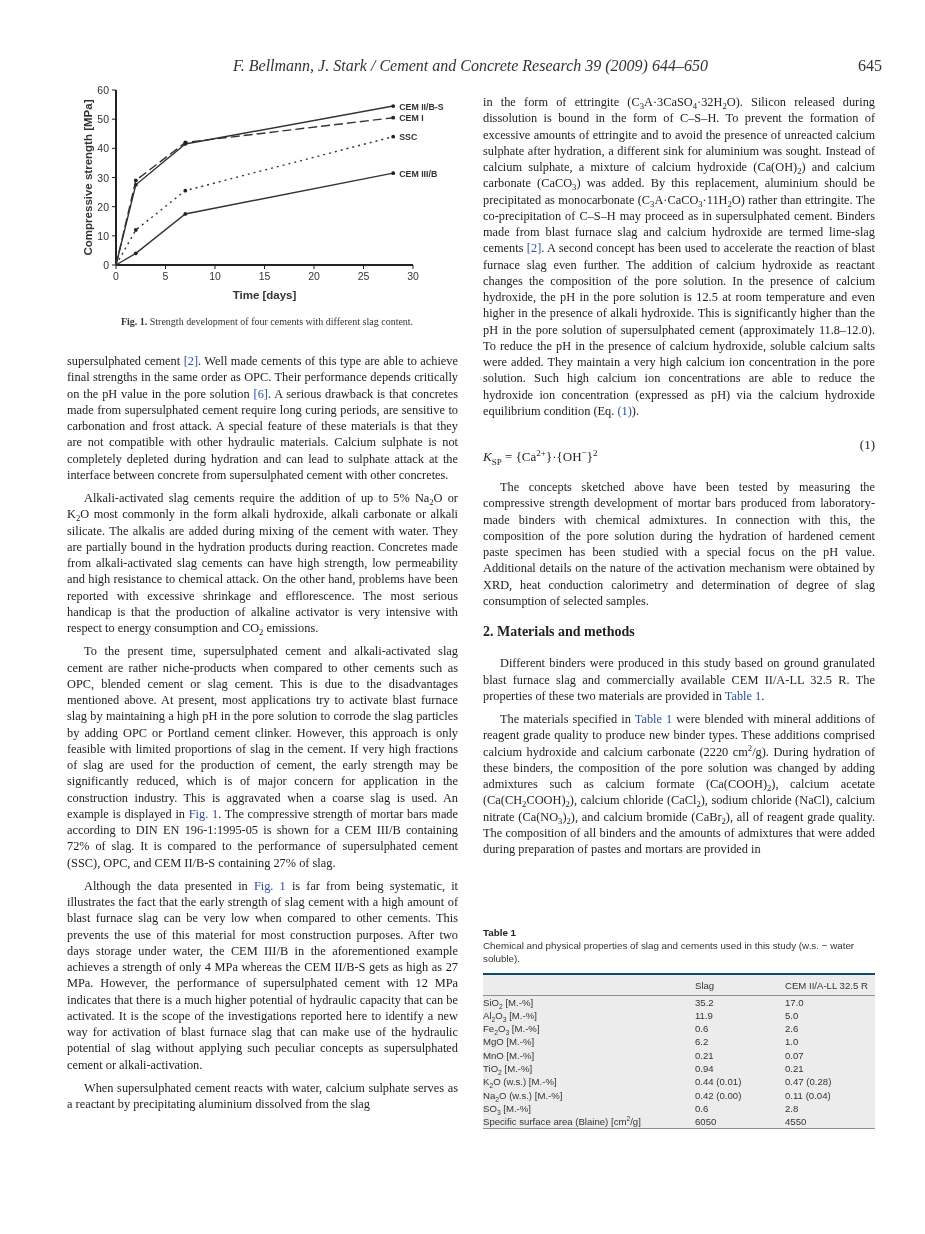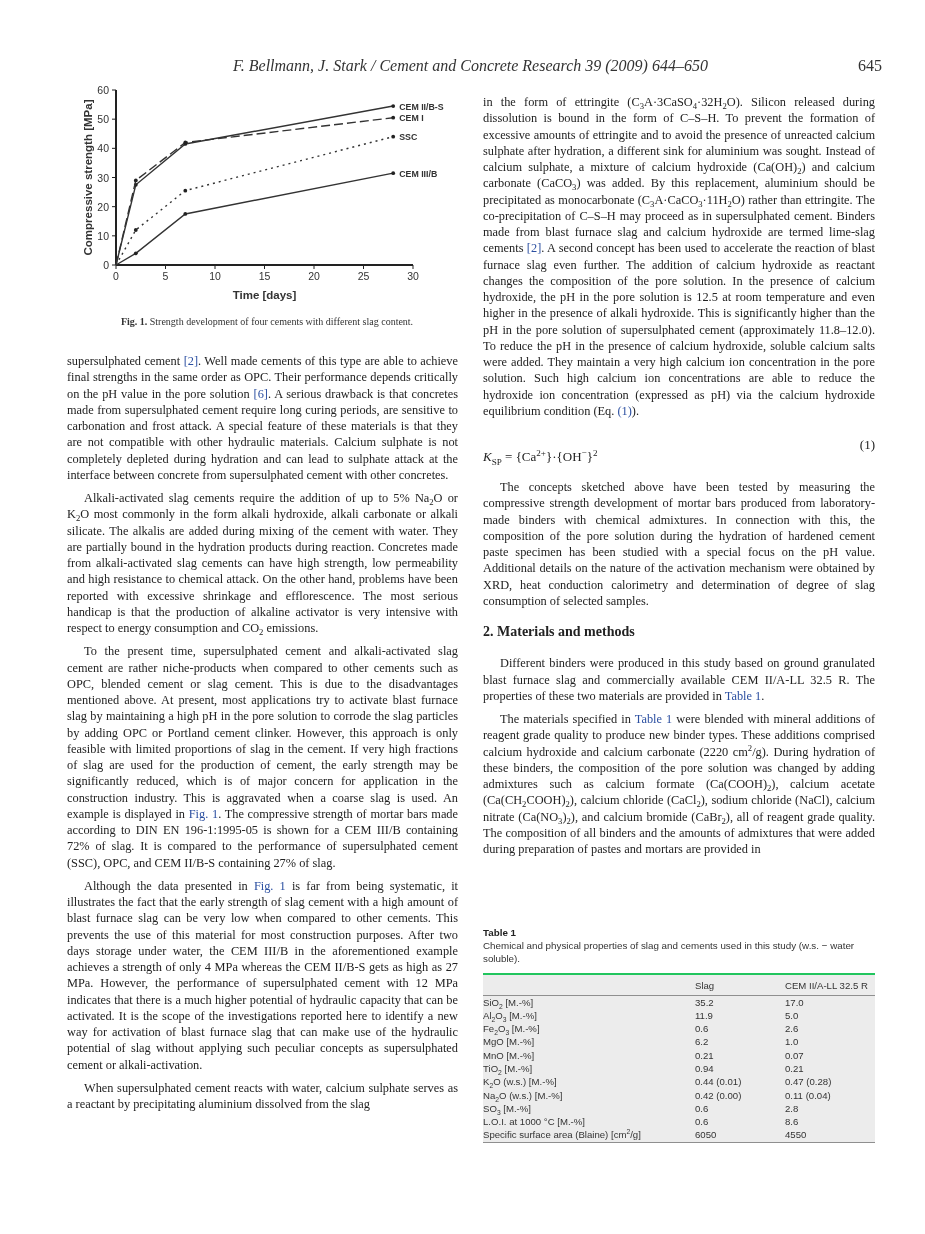--- a/index.html
+++ b/index.html
@@ -20,21 +20,21 @@
   .fig-caption { position: absolute; left: 0; top: 236px; width: 410px; text-align: center; font-size: 10px; color: #333; }
   .fig-caption b { font-weight: bold; }
   .equation { margin: 18px 0 20px 0; position: relative; height: 22px; font-size: 13px; }
   .equation .eq-body { position: absolute; left: 0; top: 0; margin-top: 12px; }
   .equation .eq-num { position: absolute; right: 0; top: 0; }
   .section-head { font-weight: bold; font-size: 14px; margin: 15px 0 15px 0; }
   .table-block { position: absolute; left: 483px; top: 926px; width: 392px; }
   .table-title { font-weight: bold; font-size: 9.8px; line-height: 13px; font-family: "Liberation Sans", sans-serif; }
   .table-caption { font-size: 9.8px; line-height: 13px; font-family: "Liberation Sans", sans-serif; color: #333; }
   table.data { width: 392px; border-collapse: collapse; margin-top: 8px; font-family: "Liberation Sans", sans-serif; font-size: 9.6px; color: #333; background: #ececec; }
-  table.data thead tr { border-top: 2px solid #22c55e; border-bottom: 1px solid #8f8f8f; }
+  table.data thead tr { border-top: 2px solid #0c4a6e; border-bottom: 1px solid #8f8f8f; }
   table.data th { font-weight: normal; text-align: left; padding: 4px 0 3px 0; height: 21px; }
   table.data td { padding: 0; height: 13.3px; line-height: 13.3px; }
   table.data tbody tr:last-child { border-bottom: 1px solid #8f8f8f; }
   table.data .c0 { width: 212px; }
   table.data .c1 { width: 90px; }
   table.data .c2 { width: 90px; white-space: nowrap; }
 </style>
 </head>
 <body>
 
@@ -177,24 +177,19 @@
           <td class="c0">Na<sub>2</sub>O (w.s.) [M.-%]</td>
           <td class="c1">0.42 (0.00)</td>
           <td class="c2">0.11 (0.04)</td>
         </tr>
         <tr>
           <td class="c0">SO<sub>3</sub> [M.-%]</td>
           <td class="c1">0.6</td>
           <td class="c2">2.8</td>
         </tr>
         <tr>
-          <td class="c0">L.O.I. at 1000 °C [M.-%]</td>
-          <td class="c1">0.6</td>
-          <td class="c2">8.6</td>
-        </tr>
-        <tr>
           <td class="c0">Specific surface area (Blaine) [cm<sup>2</sup>/g]</td>
           <td class="c1">6050</td>
           <td class="c2">4550</td>
         </tr>
       </tbody>
   </table>
 </div>
 
 </body></html>

